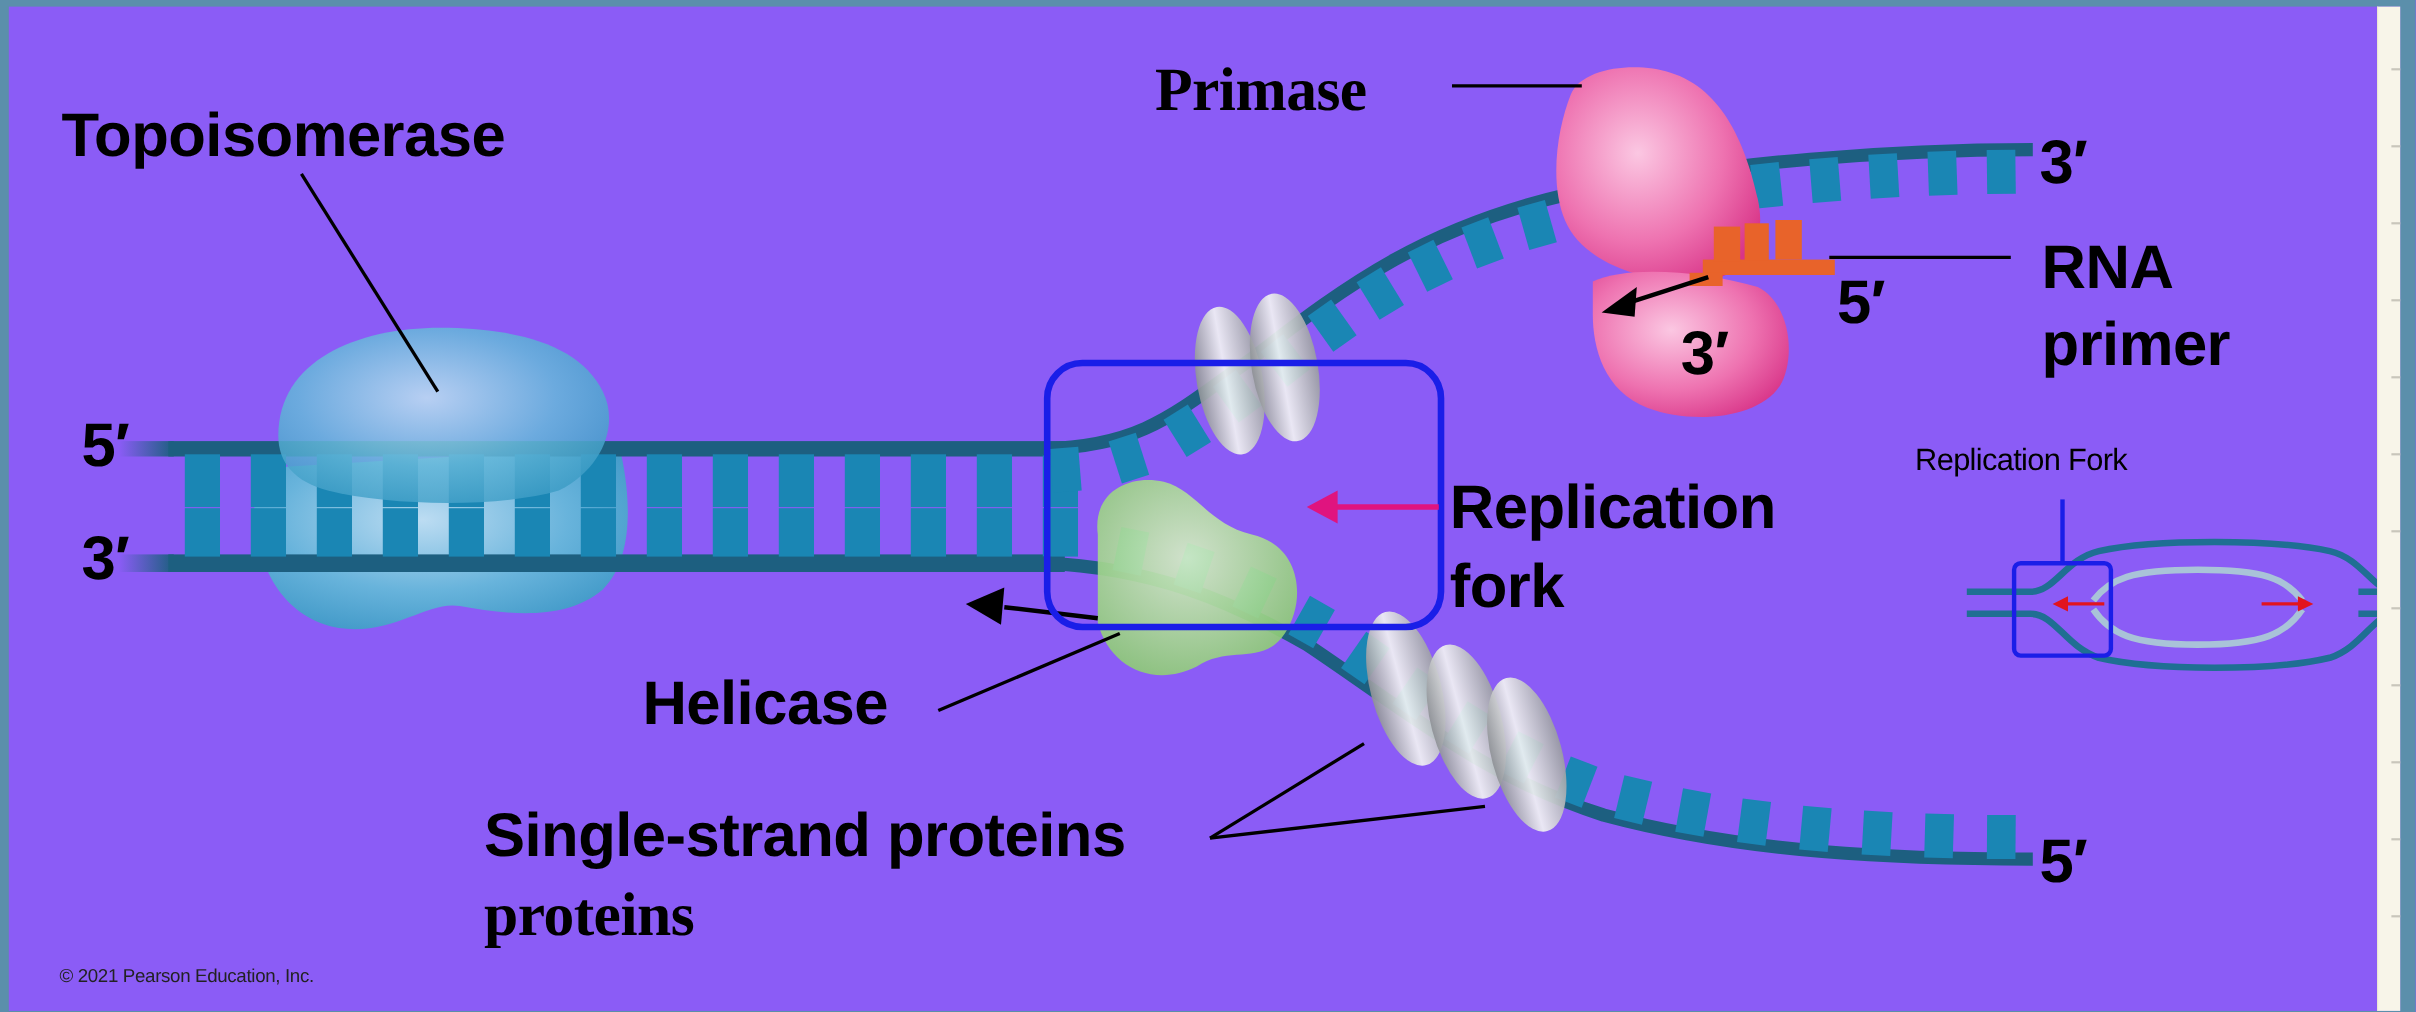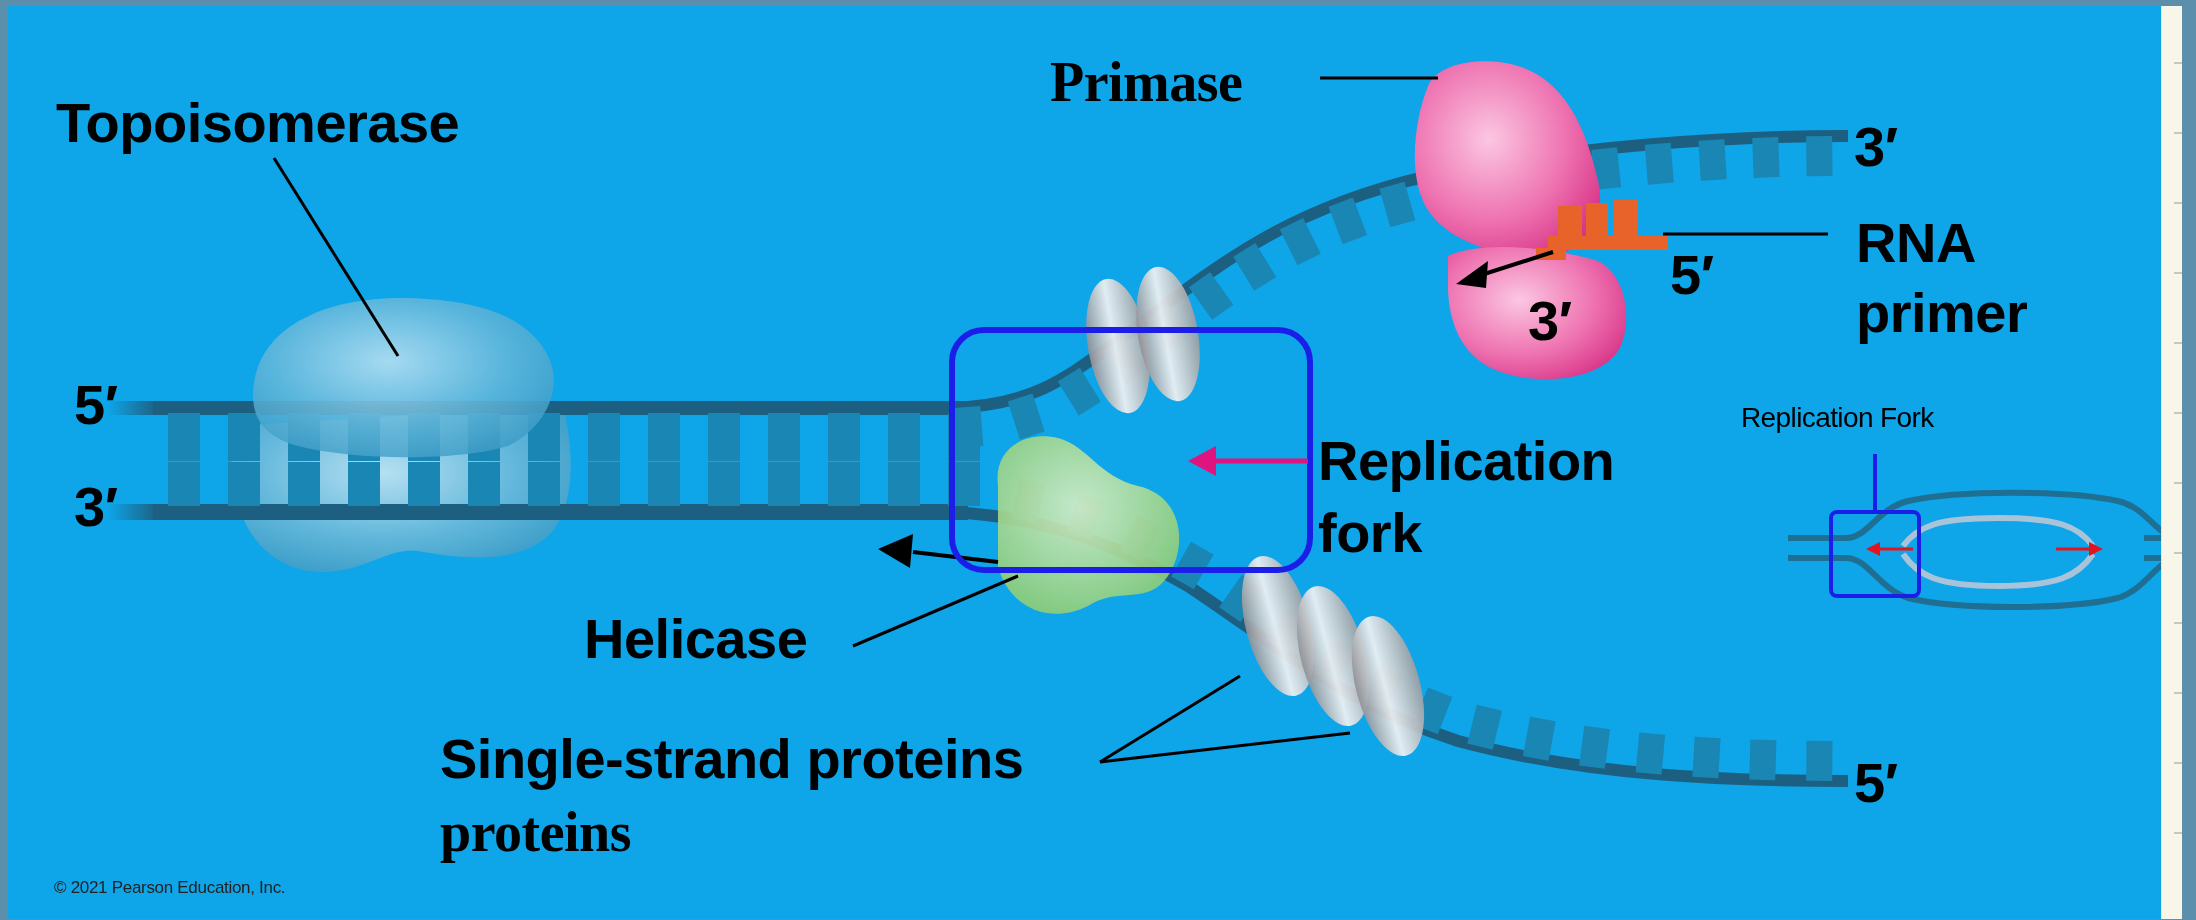--- a/index.html
+++ b/index.html
@@ -1,17 +1,17 @@
 <!DOCTYPE html>
 <html><head>
 <meta charset="utf-8">
 <style>
   html, body { margin:0; padding:0; }
   body { width:2196px; height:920px; background:#5b8fab; position:relative; overflow:hidden; font-family:"Liberation Sans", sans-serif; }
-  #frame { position:absolute; left:8px; top:6px; width:2174px; height:913px; background:#0ea5e9; }
+  #frame { position:absolute; left:8px; top:6px; width:2174px; height:913px; background:#8b5cf6; }
   #rstrip { position:absolute; right:0; top:0; width:20px; height:100%; background:#f8f5e9; border-left:1px solid #ece6d2; }
   .tick { position:absolute; right:0; width:8px; height:2px; background:#c9c6bb; }
   svg { position:absolute; left:0; top:0; }
   .lbl { position:absolute; font-family:"Liberation Sans", sans-serif; font-weight:bold; color:#000; white-space:nowrap; letter-spacing:-0.5px; }
   .big { font-size:56px; }
   .prime { font-size:56px; }
   .small { font-size:28px; font-weight:normal; letter-spacing:-0.6px; }
   .copy { font-size:17px; font-weight:normal; color:#222; letter-spacing:-0.3px; }
 </style>
 </head>

